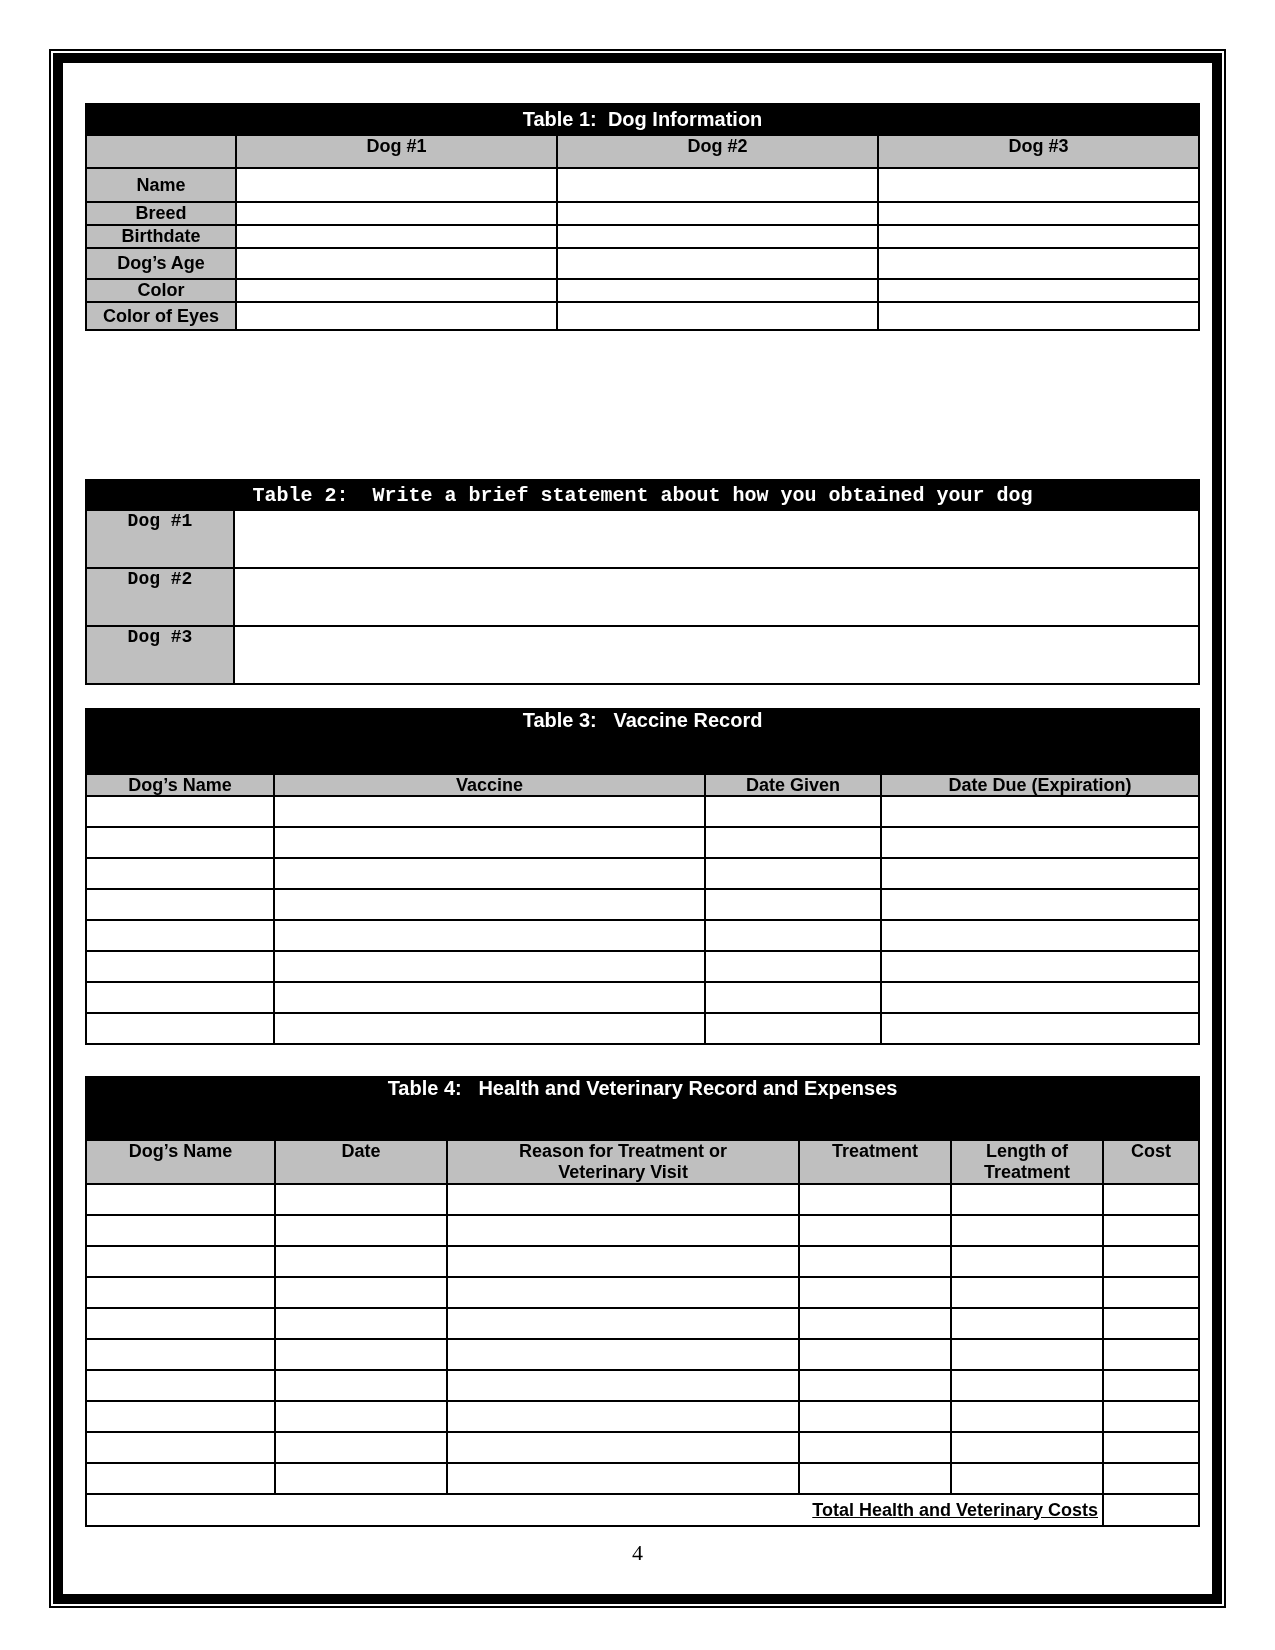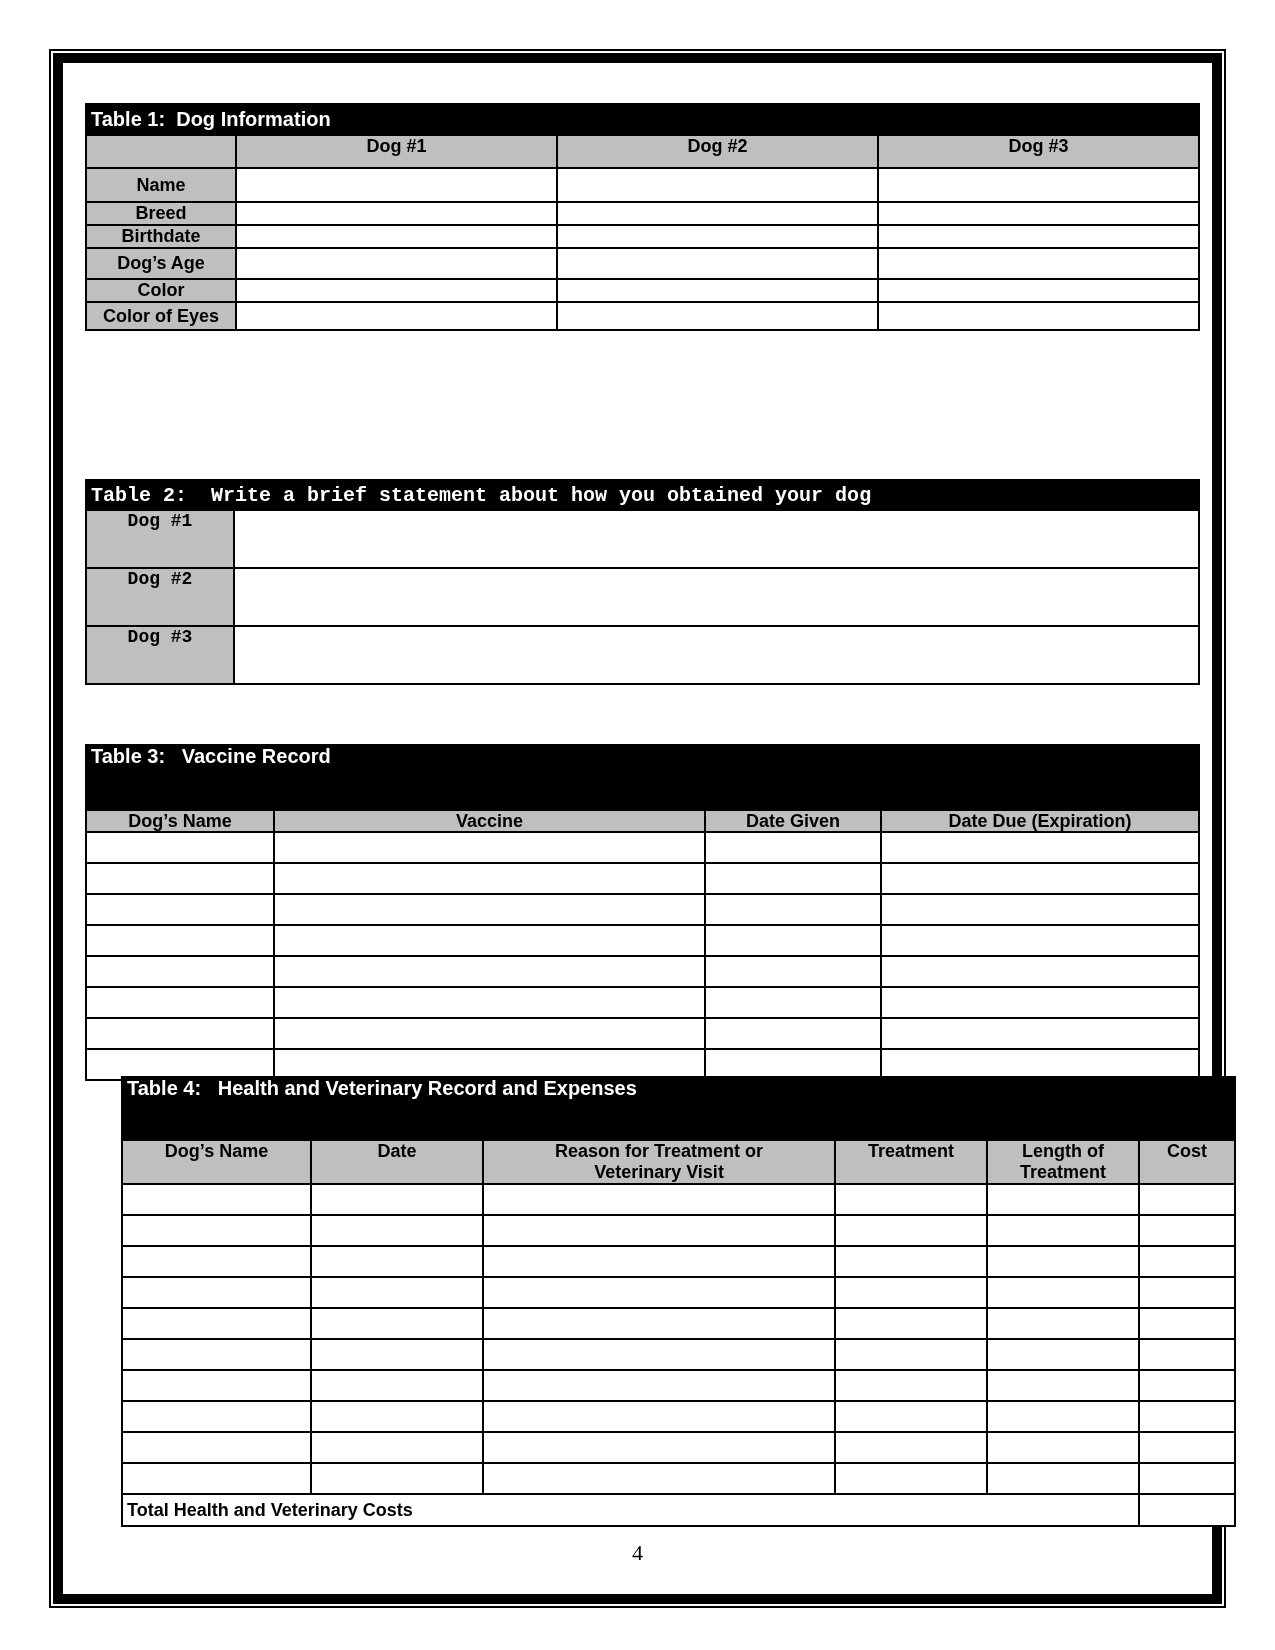--- a/index.html
+++ b/index.html
@@ -16,31 +16,31 @@
   .frame-inner {
     width:100%; height:100%; box-sizing:border-box; border:10px solid #000;
   }
   table.doc {
     position:absolute; left:85px; width:1113px;
     border-collapse:collapse; table-layout:fixed;
     font-weight:bold; font-size:18px; line-height:21px;
   }
   table.doc td { box-sizing:border-box; border:2px solid #000; padding:0 4px; overflow:hidden; }
   .title-cell {
-    background:#000; color:#fff; font-size:20px;
+    background:#000; color:#fff; text-align:center; font-size:20px;
     white-space:pre; vertical-align:middle; border:2px solid #000;
   }
   .title-top { vertical-align:top; padding-top:3px; }
   .gray  { background:#bfbfbf; }
   .hdr   { text-align:center; vertical-align:top; padding-top:3px; white-space:pre-line; }
   .hdr-mid { text-align:center; vertical-align:middle; line-height:18px; }
   .lbl   { text-align:center; vertical-align:middle; white-space:pre-line; }
   .lbl-top { text-align:center; vertical-align:top; padding-top:1px; }
   .cell  { background:#fff; }
-  .total-cell { vertical-align:middle; padding-right:8px; }
+  .total-cell { text-align:right; vertical-align:middle; padding-right:8px;text-decoration:underline; }
   .page-num {
     position:absolute; left:0; top:1540px; width:1275px; text-align:center;
     font-family:"Liberation Serif","DejaVu Serif",serif; font-size:22px; color:#000;
   }
 </style>
 </head>
 <body>
 
 <div class="page">
 
@@ -121,21 +121,21 @@
       <td class="gray lbl-top">Dog #2</td>
       <td class="cell"></td>
     </tr>
     <tr style="height:58px">
       <td class="gray lbl-top">Dog #3</td>
       <td class="cell"></td>
     </tr>
   </tbody>
     </table>
 
-  <table class="doc" style="top:744px;padding-left:45px;">
+  <table class="doc" style="top:708px;padding-left:45px;">
     <colgroup>
         <col style="width:188px">
         <col style="width:431px">
         <col style="width:176px">
         <col style="width:318px">
       </colgroup>
     <tbody>
         <tr style="height:65px">
       <td class="title-cell title-top" colspan="4">Table 3:   Vaccine Record</td>
     </tr>
@@ -189,21 +189,21 @@
         </tr>
     <tr style="height:31px">
           <td class="cell"></td>
           <td class="cell"></td>
           <td class="cell"></td>
           <td class="cell"></td>
         </tr>
   </tbody>
     </table>
 
-  <table class="doc" style="top:1076px;margin-left:36px;">
+  <table class="doc" style="top:1076px;">
     <colgroup>
         <col style="width:189px">
         <col style="width:172px">
         <col style="width:352px">
         <col style="width:152px">
         <col style="width:152px">
         <col style="width:96px">
       </colgroup>
     <tbody>
         <tr style="height:63px">

